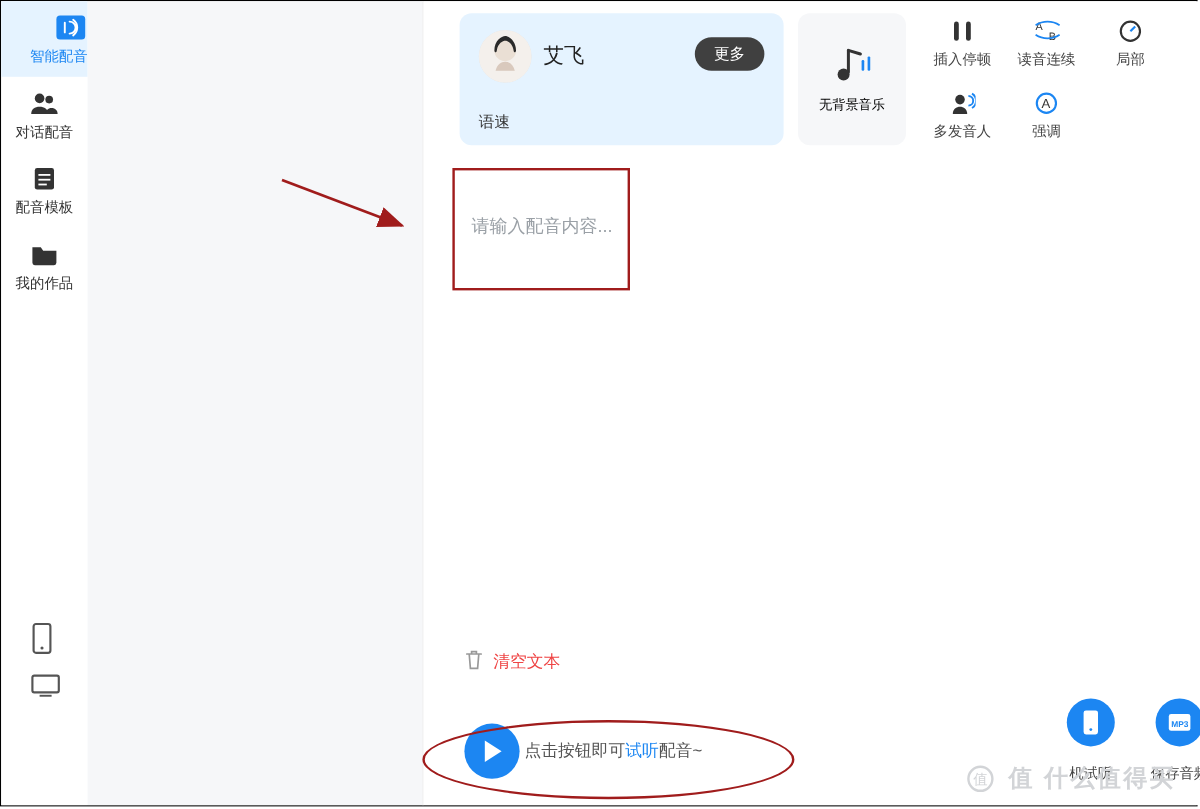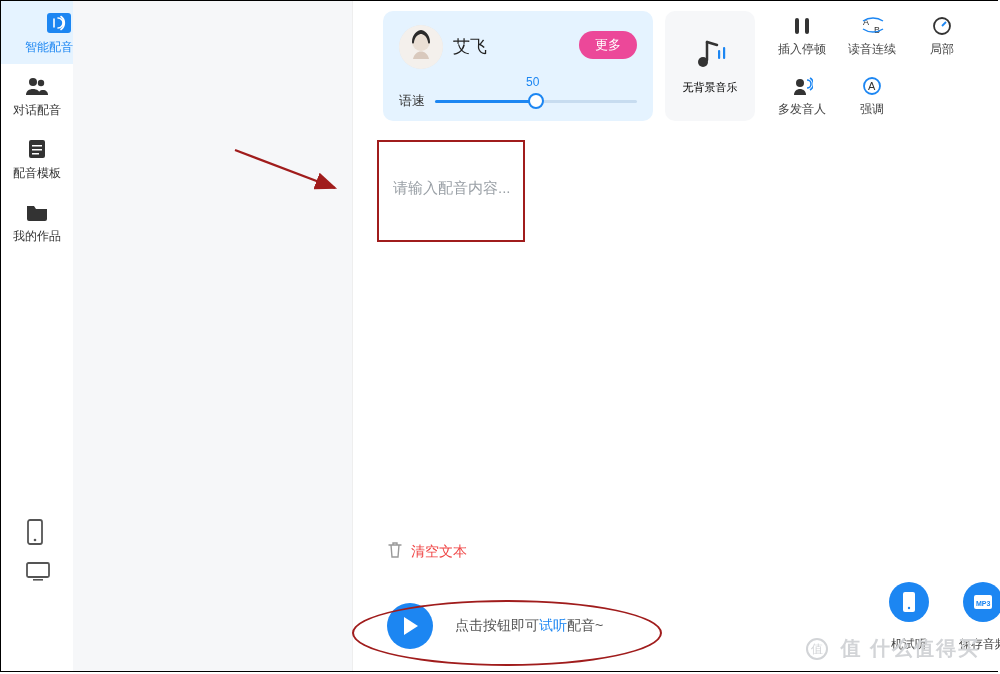--- a/index.html
+++ b/index.html
@@ -21,21 +21,21 @@
 
 
 .main { position: absolute; top: 1px; left: 353px; right: 1px; height: 670px; background: #fff; }
 
 
 .cards-row { position: absolute; top: 10px; left: 30px; right: -10px; height: 120px; display: flex; gap: 12px; }
 
 .voice-card { width: 270px; height: 110px; background: #e5f3ff; border-radius: 10px; position: relative; padding: 12px 14px; }
 .avatar { width: 44px; height: 44px; border-radius: 50%; background: #e8e8e8; position: absolute; top: 14px; left: 16px; overflow: hidden; display:flex; align-items:center; justify-content:center; }
 .voice-name { position: absolute; top: 24px; left: 70px; font-size: 17px; color: #222; }
-.more-btn { position: absolute; top: 20px; right: 16px; background: #ec4899; color: #fff; border: none; border-radius: 14px; padding: 5px 16px; font-size: 13px; cursor: pointer; }
+.more-btn { position: absolute; top: 20px; right: 16px; background: #404040; color: #fff; border: none; border-radius: 14px; padding: 5px 16px; font-size: 13px; cursor: pointer; }
 .speed-row { position: absolute; bottom: 10px; left: 16px; right: 16px; display: flex; align-items: center; }
 .speed-label { font-size: 13px; color: #333; margin-right: 10px; }
 .slider-wrap { flex: 1; position: relative; height: 20px; }
 .slider-track { position: absolute; top: 9px; left: 0; right: 0; height: 3px; background: #c7dcf0; border-radius: 2px; }
 .slider-fill { position: absolute; top: 9px; left: 0; width: 50%; height: 3px; background: #1c86f2; border-radius: 2px; }
 .slider-thumb { position: absolute; top: 2px; left: calc(50% - 8px); width: 16px; height: 16px; border-radius: 50%; background: #fff; border: 2px solid #1c86f2; cursor: pointer; }
 .slider-value { position: absolute; top: -16px; left: calc(50% - 10px); font-size: 12px; color: #1c86f2; }
 
 .bgm-card { width: 90px; height: 110px; background: #f6f7f9; border-radius: 10px; display: flex; flex-direction: column; align-items: center; justify-content: center; cursor: pointer; gap: 12px; }
 .bgm-card .bi-icon { width: 30px; height: 30px; }
@@ -48,21 +48,21 @@
 
 
 .text-area { position: absolute; top: 150px; left: 30px; right: 10px; height: 370px; }
 .text-area textarea { width: 100%; height: 100%; border: none; outline: none; resize: none; font-size: 15px; color: #333; padding: 28px 10px; background: transparent; }
 .text-area textarea::placeholder { color: #9aa0a6; }
 
 
 .clear-row { position: absolute; top: 540px; left: 34px; display: flex; align-items: center; gap: 8px; color: #ef4444; font-size: 14px; cursor: pointer; }
 
 
-.play-row { position: absolute; bottom: 22px; left: 34px; display: flex; align-items: center; gap: 22px; }
+.play-row { position: absolute; bottom: 22px; left: 34px; display: flex; align-items: center; gap: 4px; }
 .play-btn { width: 46px; height: 46px; border-radius: 50%; background: #1c86f2; display: flex; align-items: center; justify-content: center; cursor: pointer; }
 .play-hint { font-size: 14px; color: #555; }
 .play-hint .accent { color: #1c86f2; }
 
 
 .save-row { position: absolute; bottom: 18px; right: -8px; display: flex; gap: 30px; }
 .save-btn { display: flex; flex-direction: column; align-items: center; gap: 14px; cursor: pointer; }
 .save-btn .circle { width: 40px; height: 40px; border-radius: 50%; background: #1c86f2; display: flex; align-items: center; justify-content: center; }
 .save-btn .sb-label { font-size: 12px; color: #444; }
 
@@ -149,26 +149,20 @@
             <circle cx="22" cy="22" r="22" fill="#f4f0ec"></circle>
             <path d="M14 34c2-10 14-10 16 0" fill="#d9c9bd"></path>
             <circle cx="22" cy="17" r="9" fill="#eadfd4"></circle>
             <path d="M13 17c0-8 6-12 9-12s9 4 9 12c0 2-2 2-2 0-1-6-5-8-7-8s-6 2-7 8c0 2-2 2-2 0z" fill="#2a2a2a"></path>
           </svg>
       </div>
       <span class="voice-name">艾飞</span>
       <button class="more-btn">更多</button>
       <div class="speed-row">
         <span class="speed-label">语速</span>
-        <div class="slider-wrap">
-          <span class="slider-value">50</span>
-          <div class="slider-track"></div>
-          <div class="slider-fill"></div>
-          <div class="slider-thumb"></div>
-        </div>
       </div>
     </div>
 
     <div class="bgm-card">
       <span class="bi-icon">
         <svg width="34" height="32" viewBox="0 0 34 32">
             <path d="M12 4v18" stroke="#333" stroke-width="2.5" stroke-linecap="round"></path>
             <circle cx="8" cy="24" r="5" fill="#333"></circle>
             <path d="M12 4l10 3" stroke="#333" stroke-width="2.5" stroke-linecap="round"></path>
             <rect x="23" y="12" width="2.2" height="9" rx="1" fill="#1c86f2"></rect>

